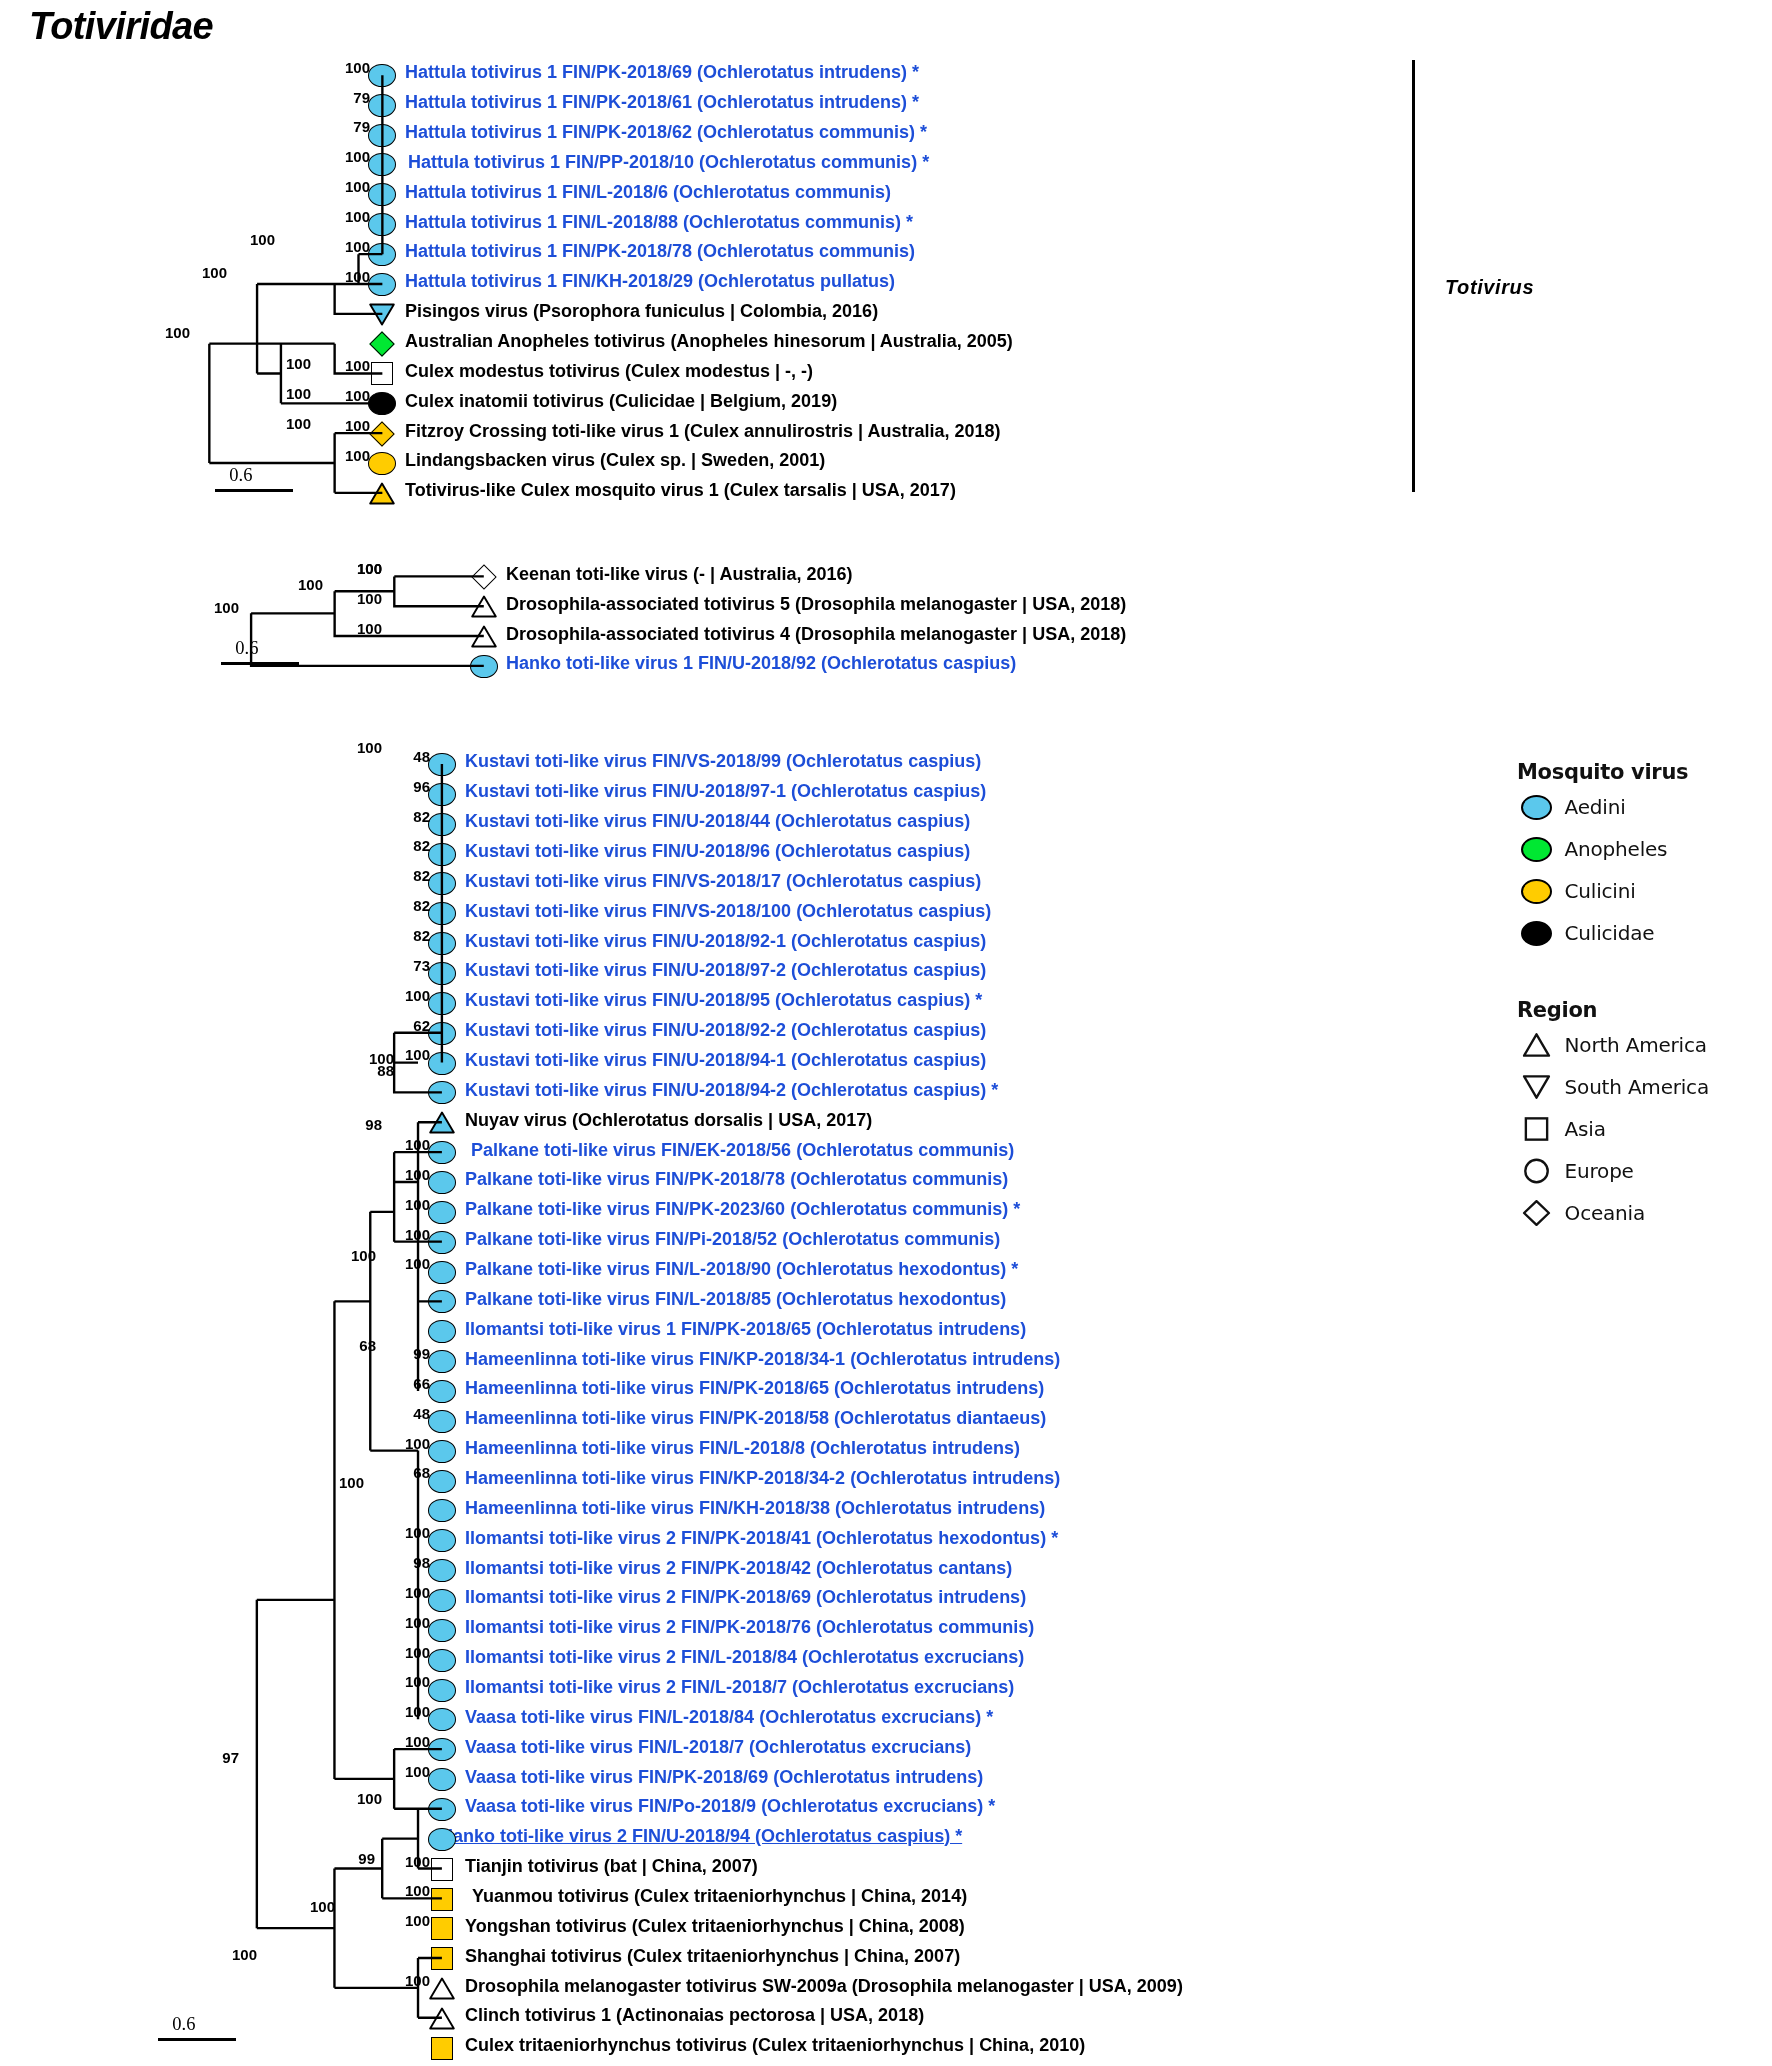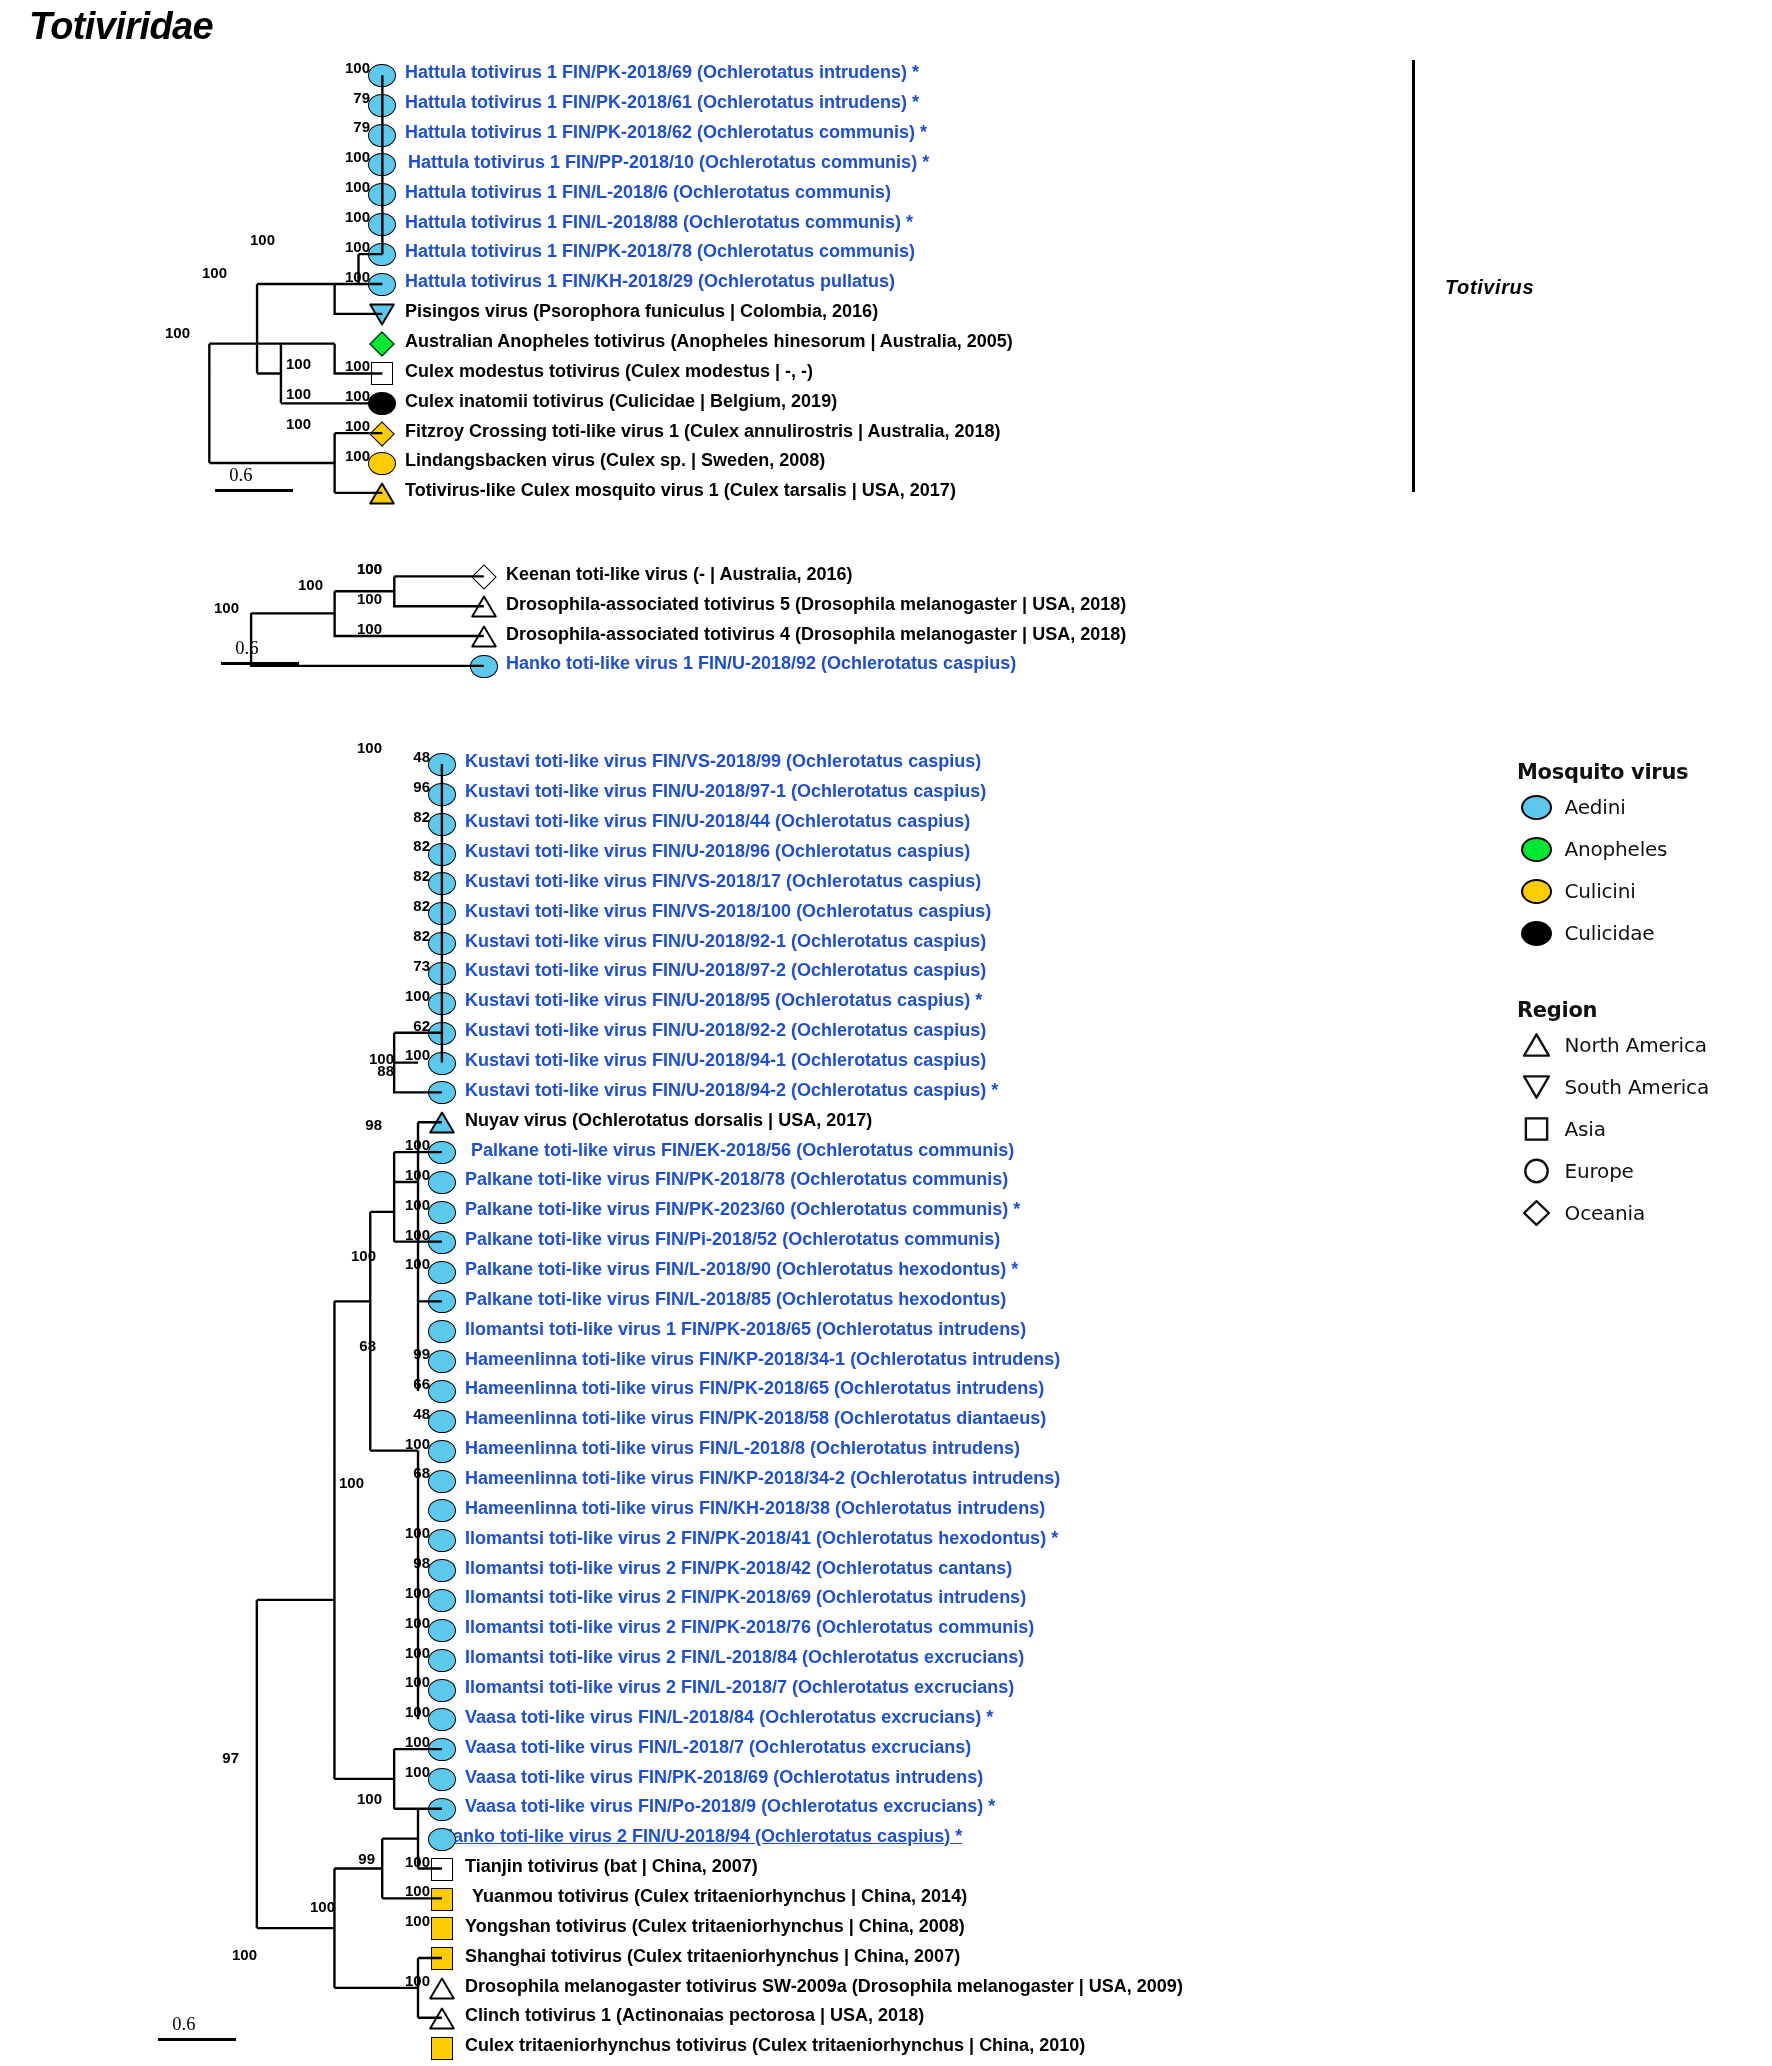--- a/index.html
+++ b/index.html
@@ -167,21 +167,21 @@
         <div class="label black" style="left: 405px;">Culex inatomii totivirus (Culicidae | Belgium, 2019)</div>
       </div>
       <div class="sym circle" style="left: 368px; top: 392px; width: 27.5px; height: 23px; background: rgb(0, 0, 0);"></div>
       <div class="bs" style="left: 322px; top: 388px; width: 48px;">100</div>
       <div class="row" style="left: 0px; top: 434px; width: 1772px;">
         <div class="label black" style="left: 405px;">Fitzroy Crossing toti-like virus 1 (Culex annulirostris | Australia, 2018)</div>
       </div>
       <div class="sym diamond" style="left: 373px; top: 425px; width: 18px; height: 18px; background: rgb(255, 204, 0);"></div>
       <div class="bs" style="left: 322px; top: 418px; width: 48px;">100</div>
       <div class="row" style="left: 0px; top: 463px; width: 1772px;">
-        <div class="label black" style="left: 405px;">Lindangsbacken virus (Culex sp. | Sweden, 2008)</div>
+        <div class="label black" style="left: 405px;">Lindangsbacken virus (Culex sp. | Sweden, 2001)</div>
       </div>
       <div class="sym circle" style="left: 368px; top: 452px; width: 27.5px; height: 23px; background: rgb(255, 204, 0);"></div>
       <div class="bs" style="left: 322px; top: 448px; width: 48px;">100</div>
       <div class="row" style="left: 0px; top: 493px; width: 1772px;">
         <div class="label black" style="left: 405px;">Totivirus-like Culex mosquito virus 1 (Culex tarsalis | USA, 2017)</div>
       </div>
       <div class="sym" style="left: 369px; top: 482px; width: 26px; height: 23px;">
         <svg width="26" height="23" viewBox="0 0 44 38">
       <polygon points="22,2 42,36 2,36" fill="#FFCC00" stroke="#000" stroke-width="3.2" stroke-linejoin="round"></polygon>
         </svg>

